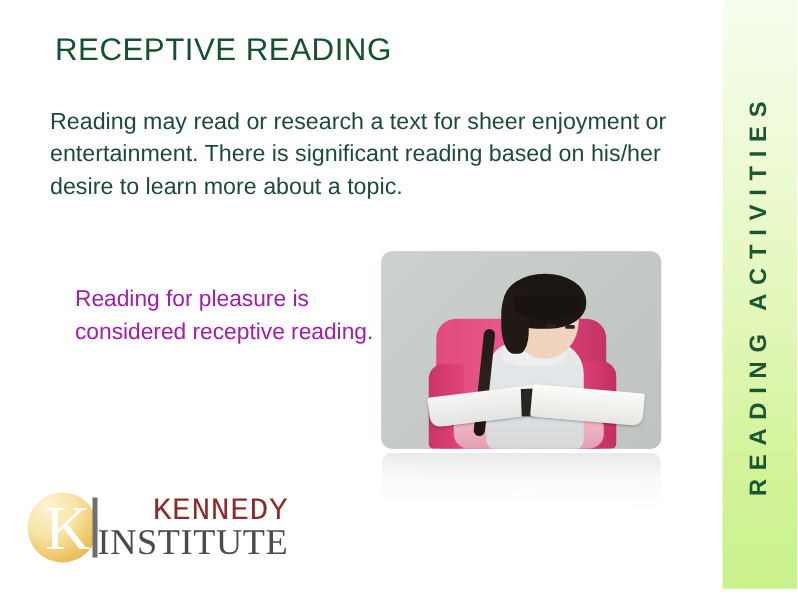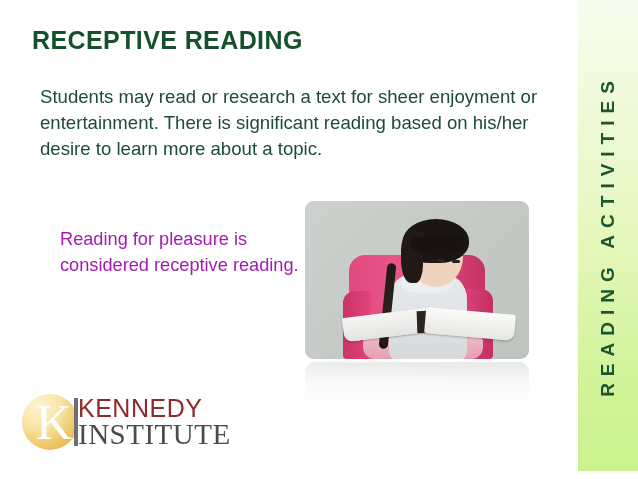--- a/index.html
+++ b/index.html
@@ -42,25 +42,25 @@
     color: #1b5632;
     font-size: 19px;
     font-weight: bold;
     letter-spacing: 7px;
     white-space: nowrap;
   }
 
   
   #title {
     position: absolute;
-    left: 32px;
+    left: 44px;
     top: 26px;
     color: #14512c;
     font-size: 25px;
-    font-weight: bold;
+    font-weight: normal;
     letter-spacing: 0.4px;
     white-space: nowrap;
   }
 
   
   #body-text {
     position: absolute;
     left: 40px;
     top: 84px;
     width: 510px;
@@ -290,24 +290,25 @@
     left: 52px; top: 6px;
     width: 4px; height: 48px;
     background: #6f6f6f;
   }
   #logo-words {
     position: absolute;
     left: 56px; top: 4px;
   }
   #logo-kennedy {
     color: #8d2b2b;
-    font-family: Liberation Sans, sans-serif;
+    font-family: Liberation Mono, monospace;
     font-size: 25px;
     line-height: 25px;
     letter-spacing: 0.5px;
+    text-align: right;
   }
   #logo-institute {
     color: #4b4b4b;
     font-family: "Liberation Serif", serif;
     font-size: 29px;
     line-height: 25px;
     letter-spacing: 0.5px;
     margin-top: 1px;
   }
 </style>
@@ -315,21 +316,21 @@
 <body>
 
 <div id="slide">
 
   <div id="sidebar">
     <div id="sidebar-label">READING  ACTIVITIES</div>
   </div>
 
   <div id="title">RECEPTIVE  READING</div>
 
-  <div id="body-text">Students may read or research a text for sheer enjoyment or entertainment.  There is significant reading based on his/her desire to learn more about a topic.</div>
+  <div id="body-text">Reading may read or research a text for sheer enjoyment or entertainment.  There is significant reading based on his/her desire to learn more about a topic.</div>
 
   <div id="callout-text">Reading for pleasure is considered receptive reading.</div>
 
   <div id="photo-wrap">
     <div id="photo">
       <div class="scene">
         <div class="wall"></div>
         <div class="chair-back"></div>
         <div class="chair-arm-l"></div>
         <div class="chair-arm-r"></div>

